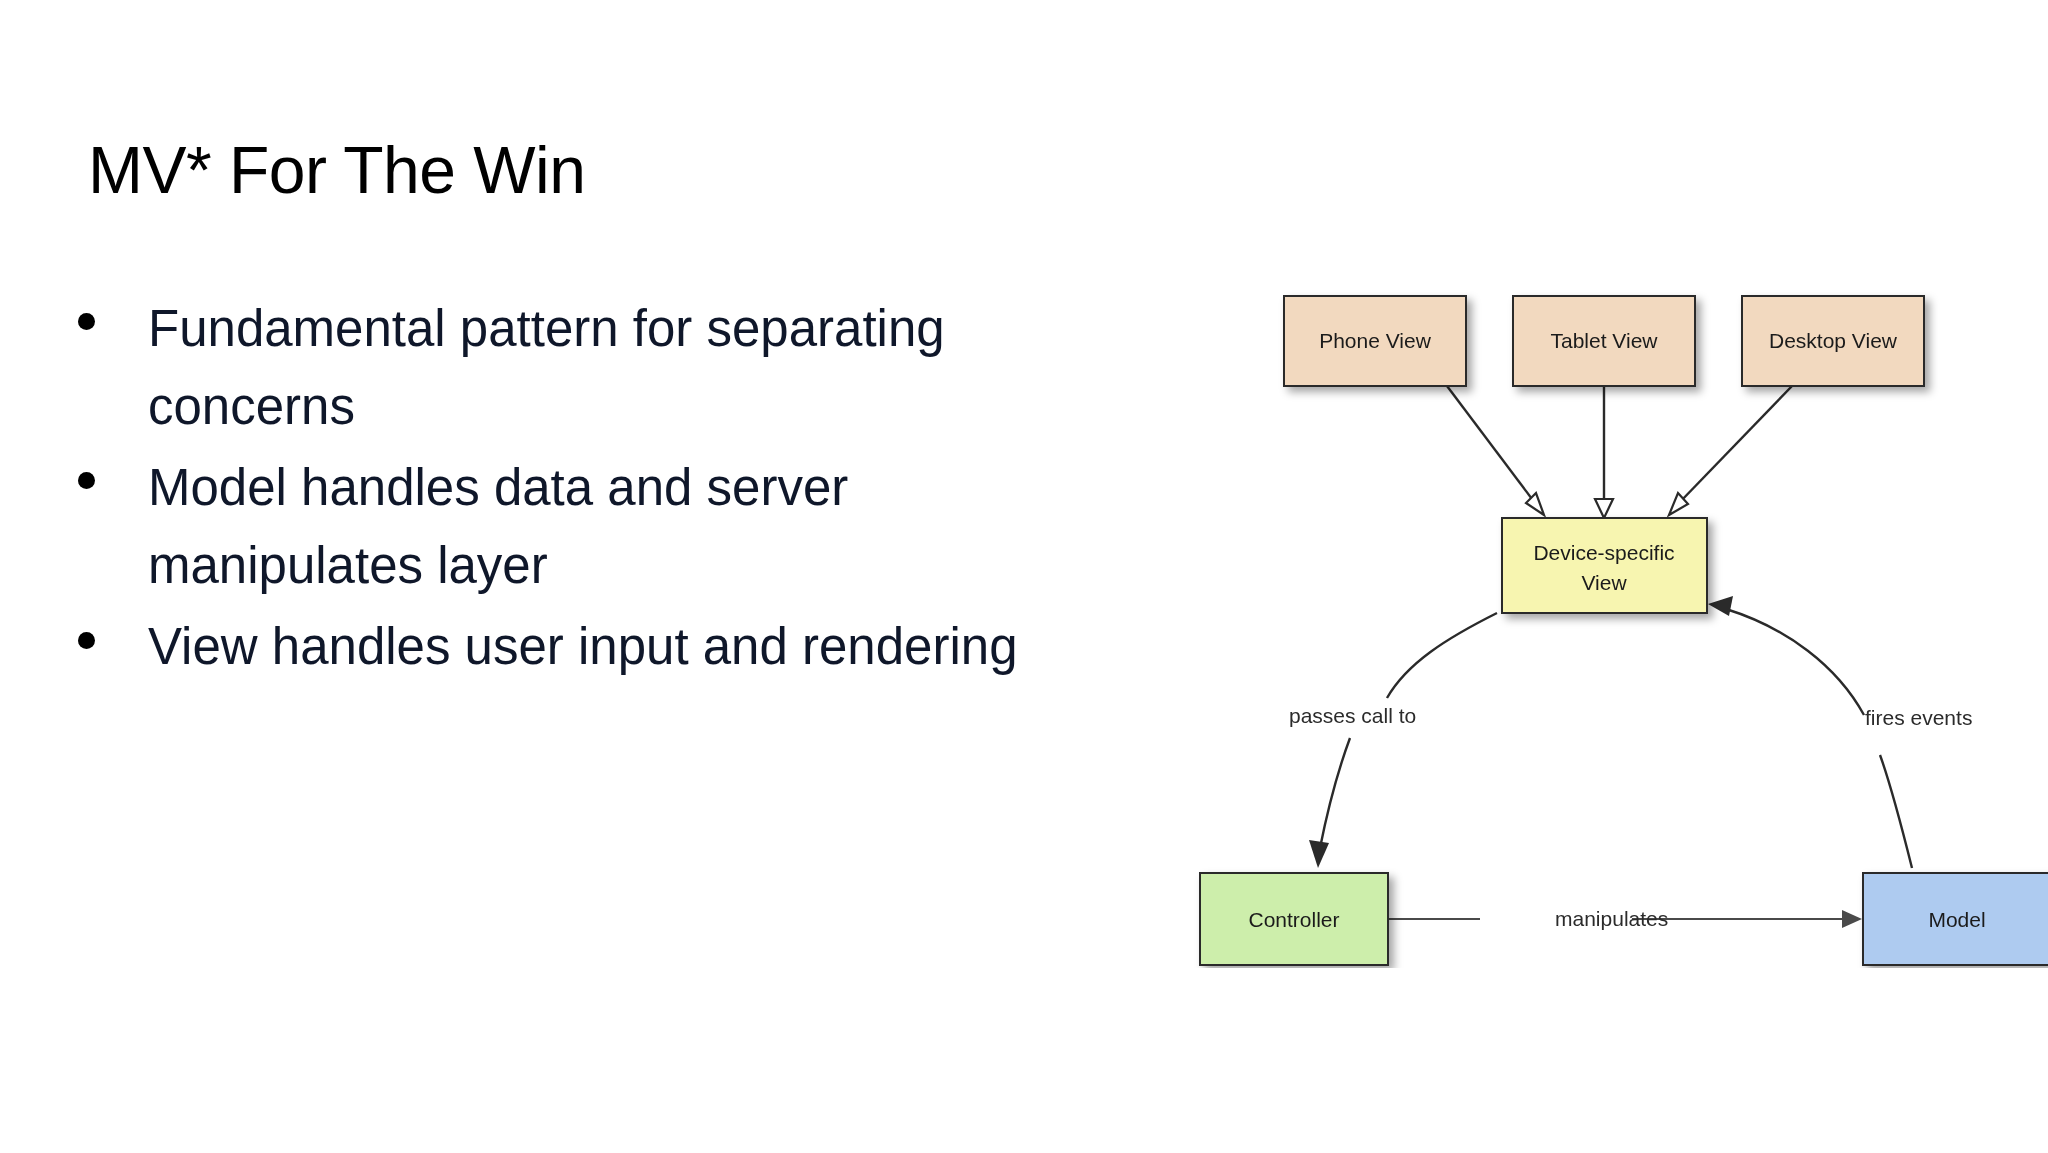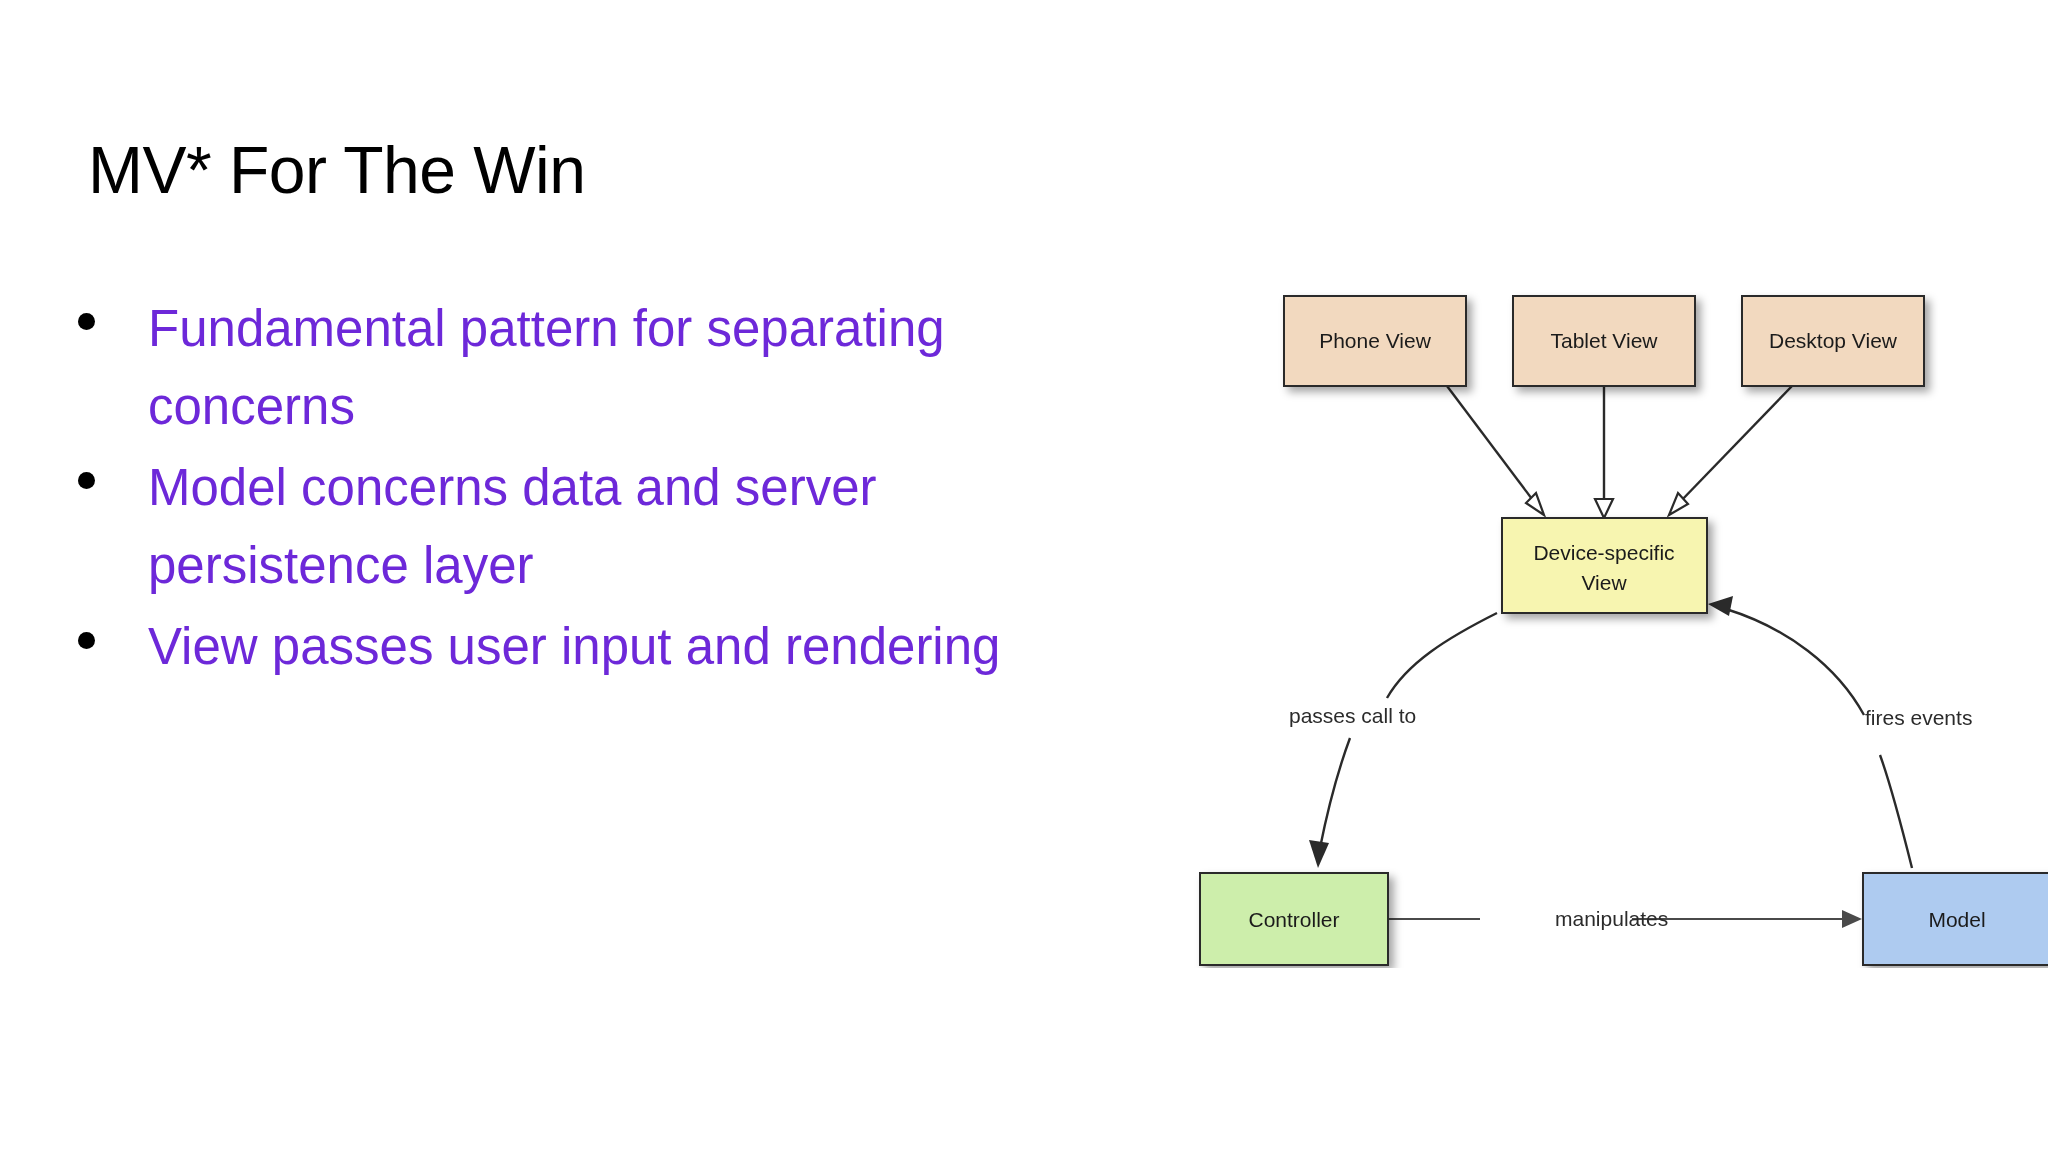--- a/index.html
+++ b/index.html
@@ -37,21 +37,21 @@
     list-style: none;
     margin: 0;
     padding: 0;
   }
   .bullet-item {
     position: relative;
     padding-left: 90px;
     font-size: 51px;
     line-height: 1.53;
     margin-bottom: 3px;
-    color: #6d28d9;
+    color: #0f172a;
   }
   .bullet-marker {
     position: absolute;
     left: 20px;
     top: 0.46em;
     width: 17px;
     height: 17px;
     border-radius: 50%;
     background: #000000;
   }
@@ -115,25 +115,25 @@
 
 <h1 id="slide-title">MV* For The Win</h1>
 
 <ul id="bullet-list">
   <li class="bullet-item">
     <span class="bullet-marker"></span>
     <span class="bullet-text">Fundamental pattern for separating concerns</span>
   </li>
   <li class="bullet-item">
     <span class="bullet-marker"></span>
-    <span class="bullet-text">Model concerns data and server persistence layer</span>
+    <span class="bullet-text">Model handles data and server manipulates layer</span>
   </li>
   <li class="bullet-item">
     <span class="bullet-marker"></span>
-    <span class="bullet-text">View passes user input and rendering</span>
+    <span class="bullet-text">View handles user input and rendering</span>
   </li>
 </ul>
 
 <div id="diagram-panel">
   <svg id="diagram-svg" viewBox="0 0 872 700" xmlns="http://www.w3.org/2000/svg">
     <defs>
       <filter id="boxshadow" x="-30%" y="-30%" width="180%" height="180%">
         <feDropShadow dx="5" dy="5" stdDeviation="4" flood-color="#000000" flood-opacity="0.35"></feDropShadow>
       </filter>
     </defs>

